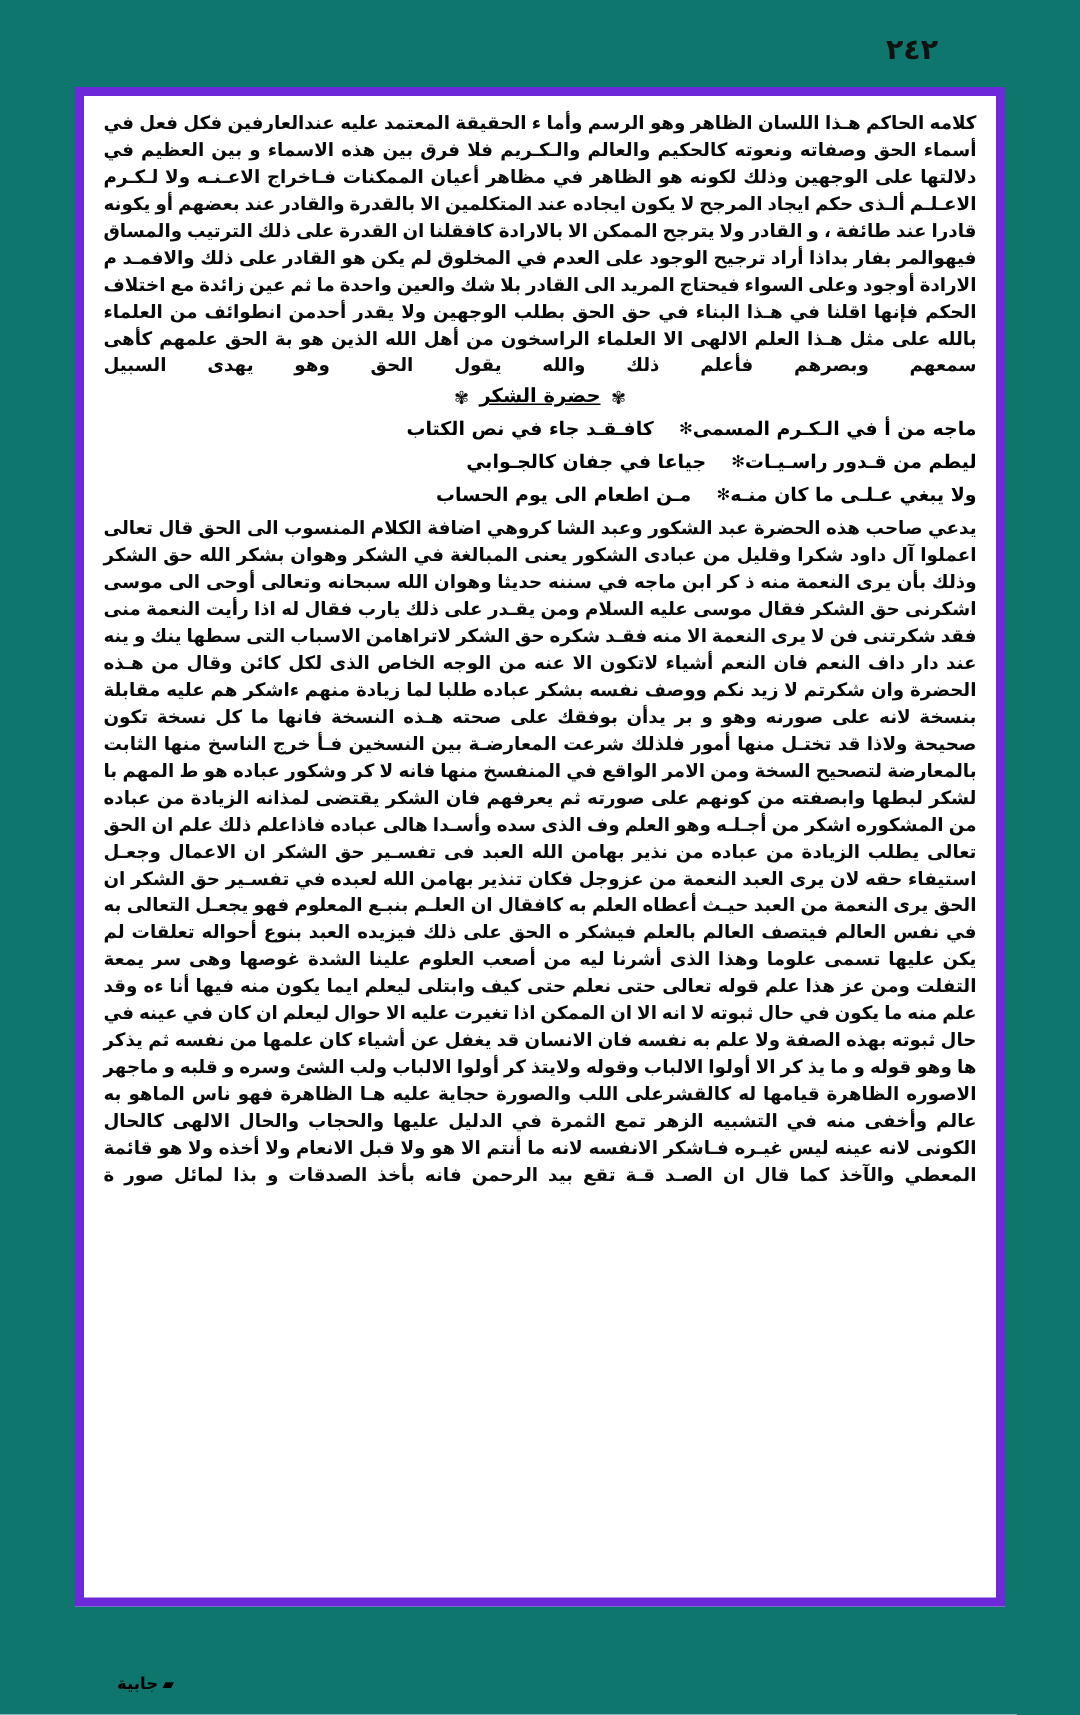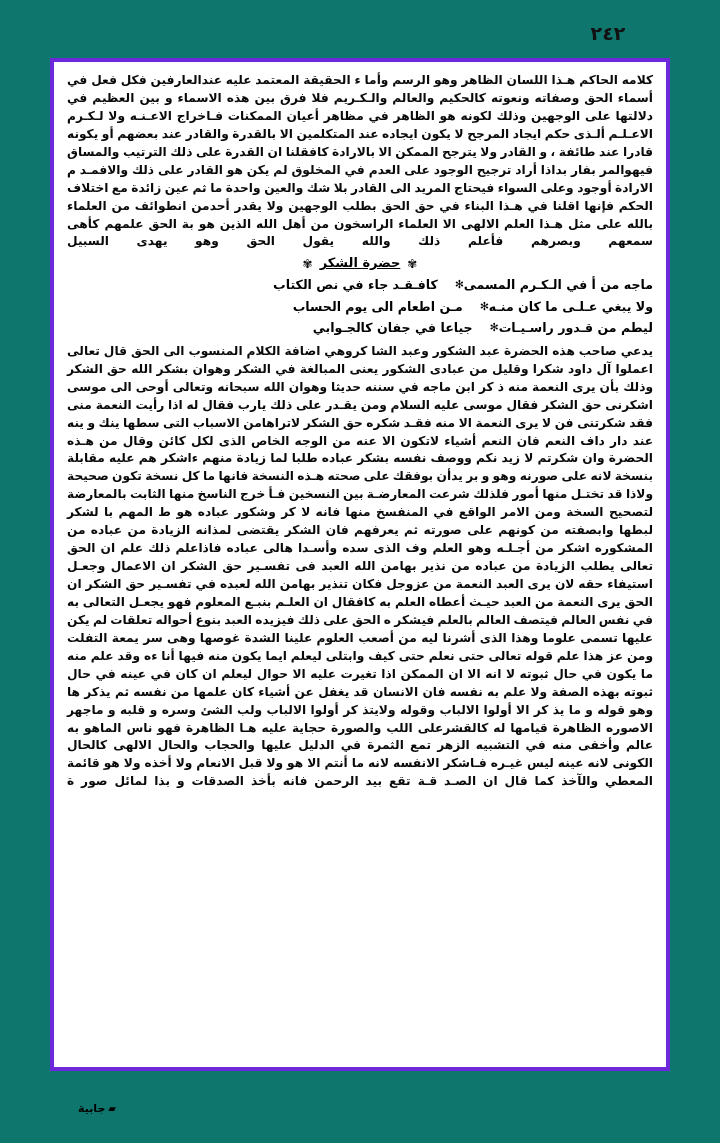--- a/index.html
+++ b/index.html
@@ -36,21 +36,21 @@
     letter-spacing: 1px;
     color: #111;
   }
   
   .frame {
     position: absolute;
     top: 58px;
     left: 50px;
     right: 50px;
     bottom: 72px;
-    border: 4px solid #6d28d9;
+    border: 6px solid #6d28d9;
     padding: 10px 13px 12px 13px;
     box-sizing: border-box;
     background: #fff;
   }
   .frame-inner {
     width: 100%;
     height: 100%;
     direction: rtl;
     text-align: justify;
     text-align-last: justify;
@@ -110,21 +110,21 @@
   .poem-sep {
     display: inline-block;
     width: 26px;
     text-align: center;
     font-size: 11px;
     vertical-align: middle;
   }
   
   .catchword {
     position: absolute;
-    bottom: 28px;
+    bottom: 14px;
     left: 78px;
     font-size: 11px;
     font-weight: bold;
     direction: rtl;
   }
   .catchword .mark {
     display: inline-block;
     margin-left: 3px;
     font-size: 10px;
   }
@@ -145,24 +145,24 @@
 
       <div class="section-head">
         <span class="ornament">✾</span><span>حضرة الشكر</span><span class="ornament">✾</span>
       </div>
 
       <div class="poem">
         <span class="poem-line">
           <span class="hemistich">ماجه من أ في الـكـرم المسمى</span><span class="poem-sep">✻</span><span class="hemistich">كافـقـد جاء في نص الكتاب</span>
         </span>
         <span class="poem-line">
-          <span class="hemistich">ولا يبغي عـلـى ما كان منـه</span><span class="poem-sep">✻</span><span class="hemistich">مـن اطعام الى يوم الحساب</span>
+          <span class="hemistich">ليطم من قـدور راسـيـات</span><span class="poem-sep">✻</span><span class="hemistich">جياعا في جفان كالجـوابي</span>
         </span>
         <span class="poem-line">
-          <span class="hemistich">ليطم من قـدور راسـيـات</span><span class="poem-sep">✻</span><span class="hemistich">جياعا في جفان كالجـوابي</span>
+          <span class="hemistich">ولا يبغي عـلـى ما كان منـه</span><span class="poem-sep">✻</span><span class="hemistich">مـن اطعام الى يوم الحساب</span>
         </span>
       </div>
 
       <p class="para dense">يدعي صاحب هذه الحضرة عبد الشكور وعبد الشا كروهي اضافة الكلام المنسوب الى الحق قال تعالى اعملوا آل داود شكرا وقليل من عبادى الشكور يعنى المبالغة في الشكر وهوان بشكر الله حق الشكر وذلك بأن يرى النعمة منه ذ كر ابن ماجه في سننه حديثا وهوان الله سبحانه وتعالى أوحى الى موسى اشكرنى حق الشكر فقال موسى عليه السلام ومن يقـدر على ذلك يارب فقال له اذا رأيت النعمة منى فقد شكرتنى فن لا يرى النعمة الا منه فقـد شكره حق الشكر لاتراهامن الاسباب التى سطها ينك و ينه عند دار داف النعم فان النعم أشياء لاتكون الا عنه من الوجه الخاص الذى لكل كائن وقال من هـذه الحضرة وان شكرتم لا زيد نكم ووصف نفسه بشكر عباده طلبا لما زيادة منهم ءاشكر هم عليه مقابلة بنسخة لانه على صورنه وهو و بر يدأن بوفقك على صحته هـذه النسخة فانها ما كل نسخة تكون صحيحة ولاذا قد تختـل منها أمور فلذلك شرعت المعارضـة بين النسخين فـأ خرج الناسخ منها الثابت بالمعارضة لتصحيح السخة ومن الامر الواقع في المنفسخ منها فانه لا كر وشكور عباده هو ط المهم با لشكر لبطها وابصفته من كونهم على صورته ثم يعرفهم فان الشكر يقتضى لمذانه الزيادة من عباده من المشكوره اشكر من أجـلـه وهو العلم وف الذى سده وأسـدا هالى عباده فاذاعلم ذلك علم ان الحق تعالى يطلب الزيادة من عباده من نذير بهامن الله العبد فى تفسـير حق الشكر ان الاعمال وجعـل استيفاء حقه لان يرى العبد النعمة من عزوجل فكان تنذير بهامن الله لعبده في تفسـير حق الشكر ان الحق يرى النعمة من العبد حيـث أعطاه العلم به كافقال ان العلـم بنبـع المعلوم فهو يجعـل التعالى به في نفس العالم فيتصف العالم بالعلم فيشكر ه الحق على ذلك فيزيده العبد بنوع أحواله تعلقات لم يكن عليها تسمى علوما وهذا الذى أشرنا ليه من أصعب العلوم علينا الشدة غوصها وهى سر يمعة التفلت ومن عز هذا علم قوله تعالى حتى نعلم حتى كيف وابتلى ليعلم ايما يكون منه فيها أنا ءه وقد علم منه ما يكون في حال ثبوته لا انه الا ان الممكن اذا تغيرت عليه الا حوال ليعلم ان كان في عينه في حال ثبوته بهذه الصفة ولا علم به نفسه فان الانسان قد يغفل عن أشياء كان علمها من نفسه ثم يذكر ها وهو قوله و ما يذ كر الا أولوا الالباب وقوله ولايتذ كر أولوا الالباب ولب الشئ وسره و قلبه و ماجهر الاصوره الظاهرة قيامها له كالقشرعلى اللب والصورة حجاية عليه هـا الظاهرة فهو ناس الماهو به عالم وأخفى منه في التشبيه الزهر تمع الثمرة في الدليل عليها والحجاب والحال الالهى كالحال الكونى لانه عينه ليس غيـره فـاشكر الانفسه لانه ما أنتم الا هو ولا قبل الانعام ولا أخذه ولا هو قائمة المعطي والآخذ كما قال ان الصـد قـة تقع بيد الرحمن فانه بأخذ الصدقات و بذا لمائل صور ة</p>
 
     </div>
   </div>
 
   <div class="catchword">
     <span class="mark">▰</span><span>جابية</span>

